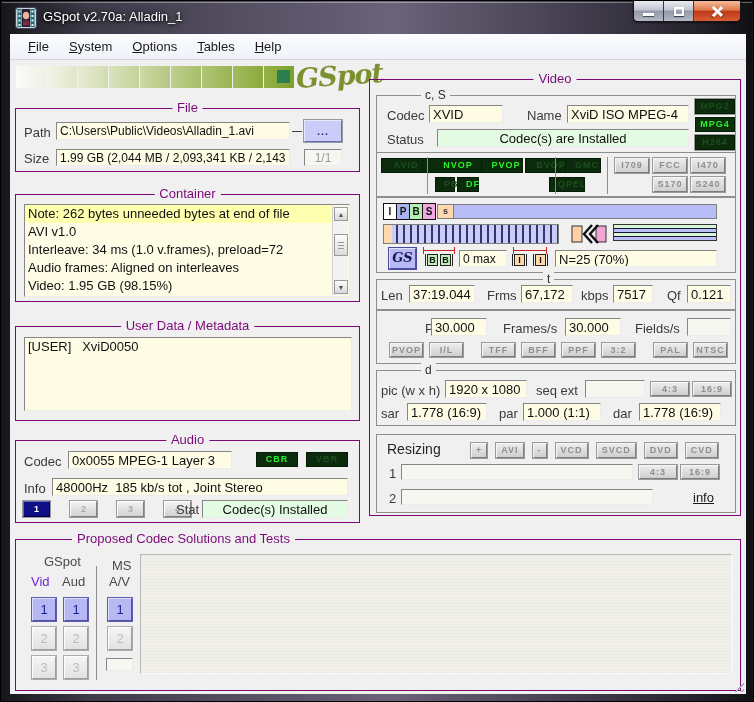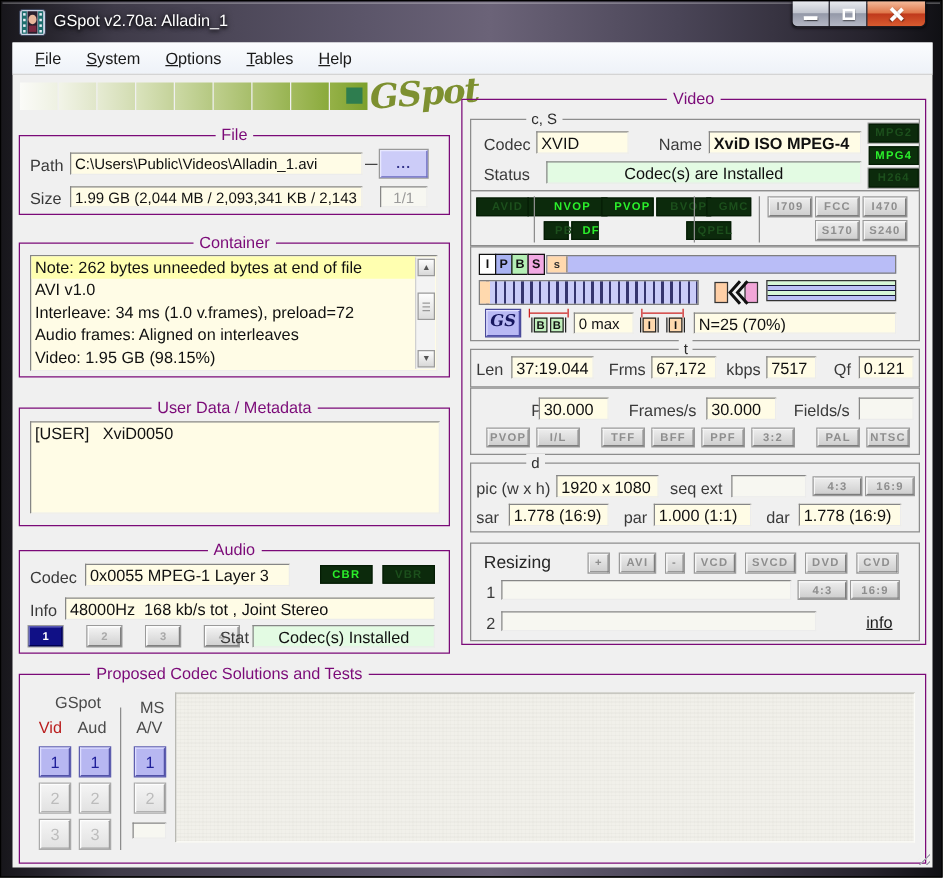--- a/index.html
+++ b/index.html
@@ -199,40 +199,40 @@
       </div>
     </div>
 
     <div class="grp" style="left:5px;top:406px;width:345px;height:83px;">
       <span class="legend">Audio</span>
       <span class="lbl" style="left:8px;top:13px;">Codec</span>
       <div class="field" style="left:52px;top:10px;width:164px;height:18px;font-size:13px;">0x0055 MPEG-1 Layer 3</div>
       <span class="chip on" style="left:240px;top:11px;width:42px;">CBR</span>
       <span class="chip" style="left:290px;top:11px;width:42px;">VBR</span>
       <span class="lbl" style="left:8px;top:40px;">Info</span>
-      <div class="field" style="left:36px;top:37px;width:296px;height:18px;font-size:13px;">48000Hz  168 kb/s tot , Joint Stereo</div>
+      <div class="field" style="left:36px;top:37px;width:296px;height:18px;font-size:13px;">48000Hz  185 kb/s tot , Joint Stereo</div>
       <div style="position:absolute;left:7px;top:60px;display:flex;gap:20px;">
           <div class="astream active">1</div>
           <div class="astream">2</div>
           <div class="astream">3</div>
           <div class="astream">4</div>
         </div>
       <span class="lbl" style="left:160px;top:61px;">Stat</span>
       <div class="field green" style="left:186px;top:59px;width:146px;height:18px;font-size:13px;">Codec(s) Installed</div>
     </div>
 
     <div class="grp" style="left:359px;top:45px;width:372px;height:437px;">
       <span class="legend">Video</span>
 
       <div class="sub" style="left:6px;top:15px;width:360px;height:58px;">
         <span class="legend2" style="left:44px;">c, S</span>
         <span class="lbl" style="left:10px;top:12px;">Codec</span>
         <div class="field" style="left:52px;top:9px;width:74px;height:18px;font-size:13px;">XVID</div>
         <span class="lbl" style="left:150px;top:12px;">Name</span>
-        <div class="field" style="left:190px;top:9px;width:122px;height:18px;font-size:13px;font-weight:bold;">XviD ISO MPEG-4</div>
+        <div class="field" style="left:190px;top:9px;width:122px;height:18px;font-size:13px;">XviD ISO MPEG-4</div>
         <span class="lbl" style="left:10px;top:36px;">Status</span>
         <div class="field green" style="left:60px;top:33px;width:252px;height:18px;font-size:13px;">Codec(s) are Installed</div>
         <div class="fmtcol" style="position:absolute;left:318px;top:0;width:40px;height:58px;">
             <span class="btn chip fmt">MPG2</span>
             <span class="btn chip fmt on">MPG4</span>
             <span class="btn chip fmt">H264</span>
           </div>
       </div>
 
       <div class="sub" style="left:6px;top:72px;width:360px;height:45px;">
@@ -377,21 +377,21 @@
           </div>
         <span class="lbl" style="left:12px;top:56px;">2</span>
         <div class="field blank" style="left:24px;top:54px;width:252px;height:16px;"></div>
         <span class="ilink" style="left:316px;top:55px;">info</span>
       </div>
     </div>
 
     <div class="grp" style="left:5px;top:505px;width:726px;height:152px;">
       <span class="legend left">Proposed Codec Solutions and Tests</span>
       <span class="lbl" style="left:28px;top:14px;color:#4a4a4a;">GSpot</span>
-      <span class="lbl" style="left:15px;top:34px;color:#b91c1c;">Vid</span>
+      <span class="lbl" style="left:15px;top:34px;color:#6d28d9;">Vid</span>
       <span class="lbl" style="left:46px;top:34px;color:#4a4a4a;">Aud</span>
       <span class="lbl" style="left:96px;top:18px;color:#4a4a4a;">MS</span>
       <span class="lbl" style="left:93px;top:34px;color:#4a4a4a;">A/V</span>
       <div style="position:absolute;left:16px;top:58px;display:flex;flex-direction:column;gap:6px;">
           <div class="sol active">1</div>
           <div class="sol">2</div>
           <div class="sol">3</div>
         </div>
       <div style="position:absolute;left:48px;top:58px;display:flex;flex-direction:column;gap:6px;">
           <div class="sol active">1</div>

